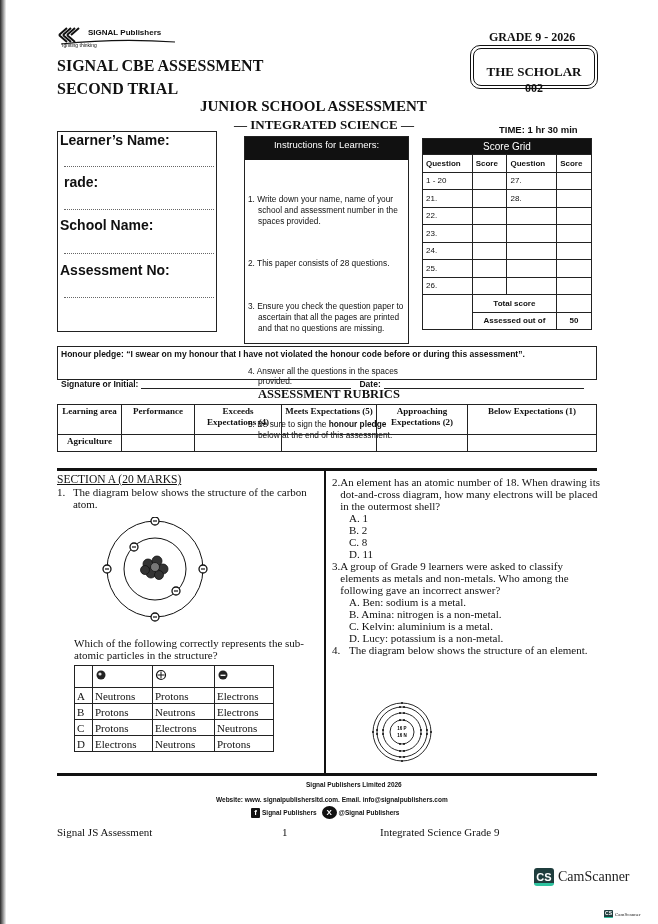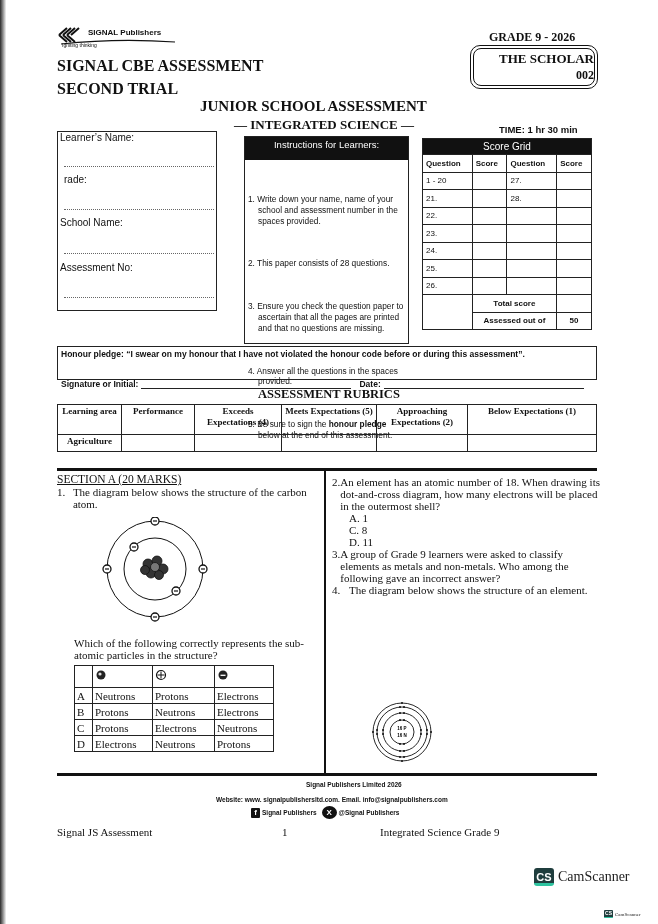--- a/index.html
+++ b/index.html
@@ -9,28 +9,28 @@
   .serif-b { font-family: "Liberation Serif", serif; font-weight: bold; }
 
   
   .logo { left: 57px; top: 25px; width: 120px; height: 22px; }
   .logo-text { left: 88px; top: 28px; font-family: "Liberation Sans", sans-serif; font-weight: bold; font-size: 8px; }
   .logo-tag { left: 62px; top: 42px; font-size: 5px; font-family: "Liberation Sans", sans-serif; }
   .h-cbe { left: 57px; top: 57px; font-size: 16px; }
   .h-trial { left: 57px; top: 80px; font-size: 16px; }
   .grade { left: 489px; top: 30px; font-size: 12px; }
   .scholar-box { left: 470px; top: 45px; width: 128px; height: 44px; border: 1.5px solid #111; border-radius: 10px; padding: 2px; }
-  .scholar-inner { width: 100%; height: 100%; border: 1.5px solid #111; border-radius: 8px; text-align: right; font-weight: bold; font-size: 13px; line-height: 17px; padding-top: 1px; }
+  .scholar-inner { width: 100%; height: 100%; border: 1.5px solid #111; border-radius: 8px; text-align: center; font-weight: bold; font-size: 13px; line-height: 17px; padding-top: 14px; }
   .scholar-inner .num { font-size: 12px; }
   .h-jsa { left: 200px; top: 98px; font-size: 15px; }
   .h-is { left: 234px; top: 117px; font-size: 13px; }
   .time { left: 499px; top: 124px; font-family: "Liberation Sans", sans-serif; font-weight: bold; font-size: 9.5px; }
 
   
-  .learner { left: 57px; top: 131px; width: 160px; height: 180px; border: 1.5px solid #222; font-family: "Liberation Sans", sans-serif; font-weight: normal; font-size: 10px; }
+  .learner { left: 57px; top: 131px; width: 160px; height: 201px; border: 1.5px solid #222; font-family: "Liberation Sans", sans-serif; font-weight: bold; font-size: 14px; }
   .learner .fld { position: absolute; left: 2px; }
   .learner .dots { position: absolute; left: 6px; width: 150px; border-bottom: 1.3px dotted #666; }
 
   
   .instr { left: 244px; top: 136px; width: 165px; height: 208px; border: 1.3px solid #222; font-family: "Liberation Sans", sans-serif; font-size: 8.3px; line-height: 10.8px; }
   .instr-head { background: #111; color: #fff; text-align: center; font-size: 9.5px; height: 23px; line-height: 15px; }
   .instr ol { list-style: none; padding: 2px 3px; }
   .instr li { padding-left: 10px; text-indent: -10px; margin-top: 32px; }
 
   
@@ -319,27 +319,34 @@
 </tbody>
   </table>
 
 <div class="abs q q2">
   <div style="display:flex">
       <span class="qnum">2.</span>
       <span>An element has an atomic number of 18. When drawing its dot-and-cross diagram, how many electrons will be placed in the outermost shell?</span>
     </div>
   <div class="qbody">
     <div>A. 1</div>
+    <div>B. 2</div>
     <div>C. 8</div>
     <div>D. 11</div>
   </div>
   <div style="display:flex">
       <span class="qnum">3.</span>
       <span>A group of Grade 9 learners were asked to classify elements as metals and non-metals. Who among the following gave an incorrect answer?</span>
     </div>
+  <div class="qbody">
+    <div>A. Ben: sodium is a metal.</div>
+    <div>B. Amina: nitrogen is a non-metal.</div>
+    <div>C. Kelvin: aluminium is a metal.</div>
+    <div>D. Lucy: potassium is a non-metal.</div>
+  </div>
   <div style="display:flex">
       <span class="qnum">4.</span>
       <span>The diagram below shows the structure of an element.</span>
     </div>
 </div>
 
 <svg class="abs q4atom" viewBox="0 0 68 64">
   <g stroke="#111" stroke-width="0.9" fill="none">
     <circle cx="34" cy="32" r="29"></circle>
       <circle cx="34" cy="32" r="25"></circle>

